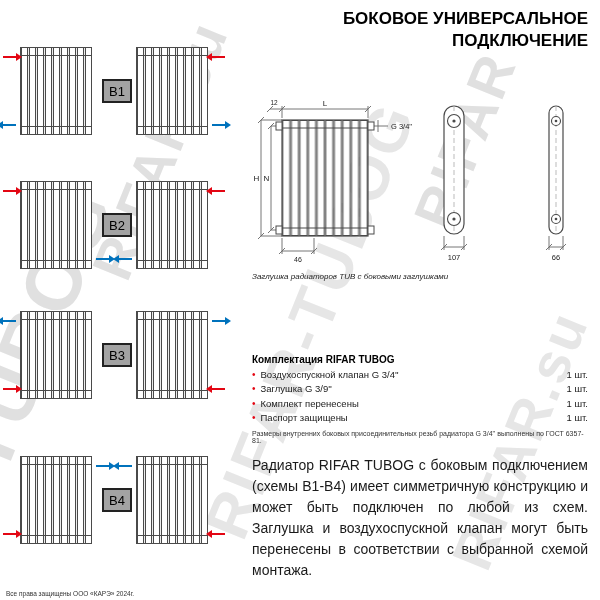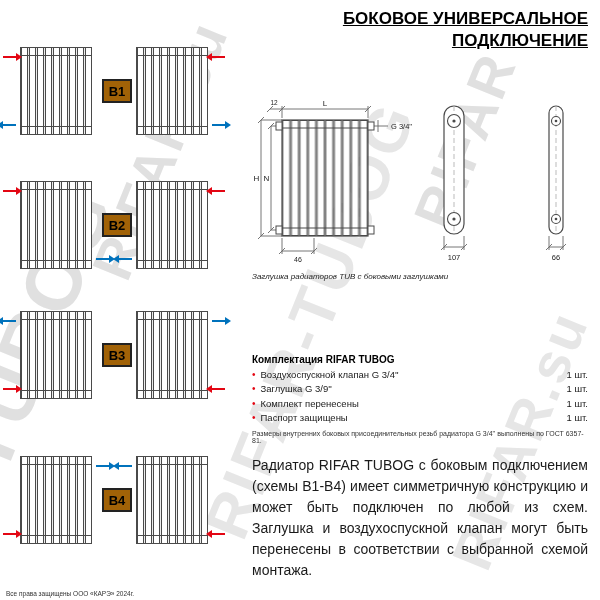--- a/index.html
+++ b/index.html
@@ -18,44 +18,44 @@
   .wm-0 { left:35px;  top:330px; font-size:78px; }
   .wm-1 { left:160px; top:150px; font-size:56px; }
   .wm-2 { left:310px; top:320px; font-size:62px; color:#e6e6e6; }
   .wm-3 { left:465px; top:140px; font-size:56px; }
   .wm-4 { left:520px; top:440px; font-size:56px; color:#e6e6e6; }
 
   .layer { position:absolute; inset:0; z-index:2; }
 
   
   .title { position:absolute; top:8px; right:12px; text-align:right;
-           font-size:17px; font-weight:bold; line-height:1.3; color:#000;text-decoration:underline; }
+           font-size:17px; font-weight:bold; line-height:1.3; color:#000; }
 
   
   .scheme-row { position:absolute; left:14px; width:232px; height:90px; }
   .row-1 { top:47px; } .row-2 { top:181px;text-align:right; } .row-3 { top:311px; } .row-4 { top:456px; }
 
   .radiator {
     position:absolute; top:0; width:72px; height:88px;
     background:repeating-linear-gradient(90deg,
       #4a4a4a 0, #4a4a4a 1px, #ffffff 1px, #ffffff 6px,
       #4a4a4a 6px, #4a4a4a 7px, #ededed 7px, #ededed 8px);
     border:1px solid #4a4a4a;
   }
   .radiator::before, .radiator::after {
     content:""; position:absolute; left:0; right:0; border-top:1.5px solid #4a4a4a;
   }
   .radiator::before { top:7px; } .radiator::after { bottom:7px; }
   .rad-left { left:6px; } .rad-right { left:122px; }
 
   .label-box {
     position:absolute; left:88px; top:32px; width:30px; height:24px;
-    border:2px solid #222; background:#a16207;
+    border:2px solid #222; background:#a3a3a3;
     display:flex; align-items:center; justify-content:center;
-    font-weight:bold; font-size:13px; color:#000;
+    font-weight:normal; font-size:13px; color:#000;
   }
 
   .arrow { position:absolute; height:2px; width:13px; background:currentColor; }
   .arrow::after {
     content:""; position:absolute; top:-3px; width:0; height:0;
     border-top:4px solid transparent; border-bottom:4px solid transparent;
   }
   .dir-right::after { left:100%; border-left:6px solid currentColor; }
   .dir-left::after  { right:100%; border-right:6px solid currentColor; }
   .red  { color:#e30613; } .blue { color:#0072bc; }

